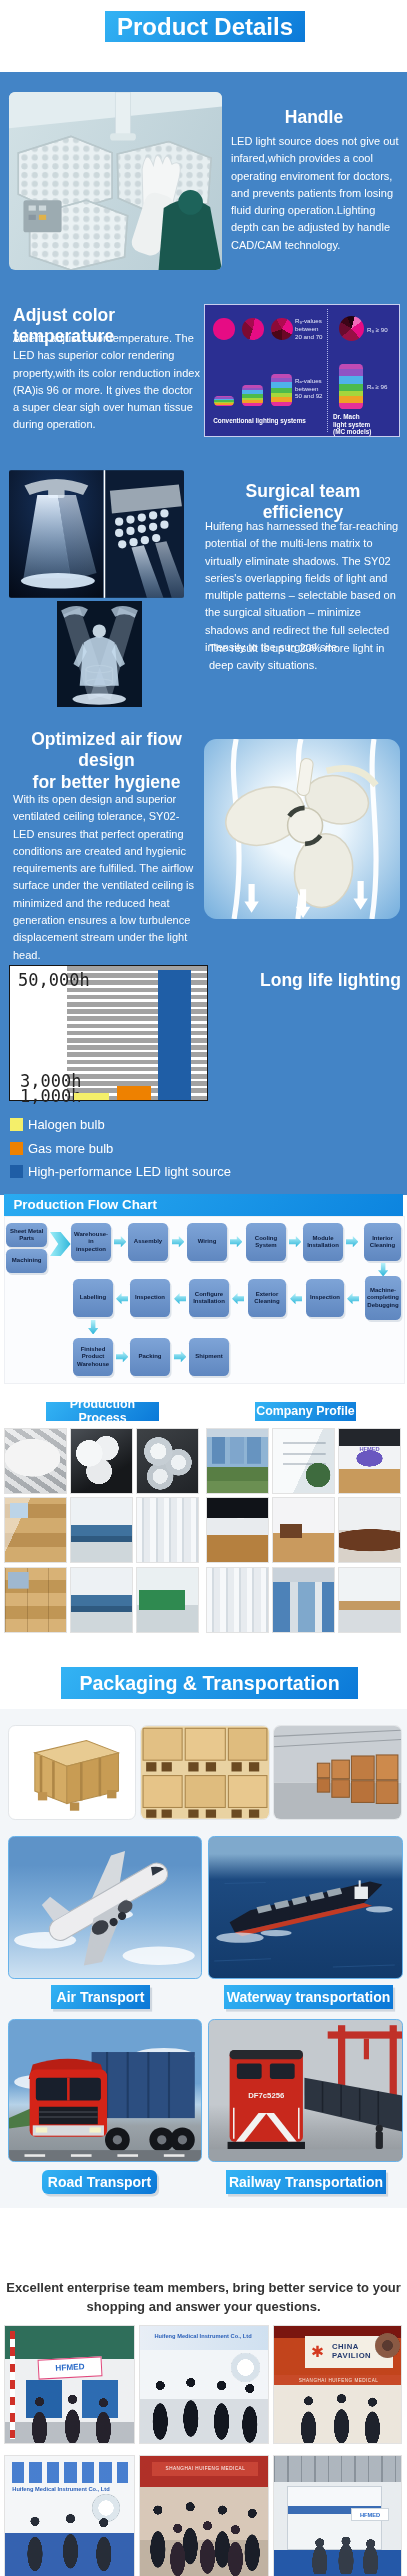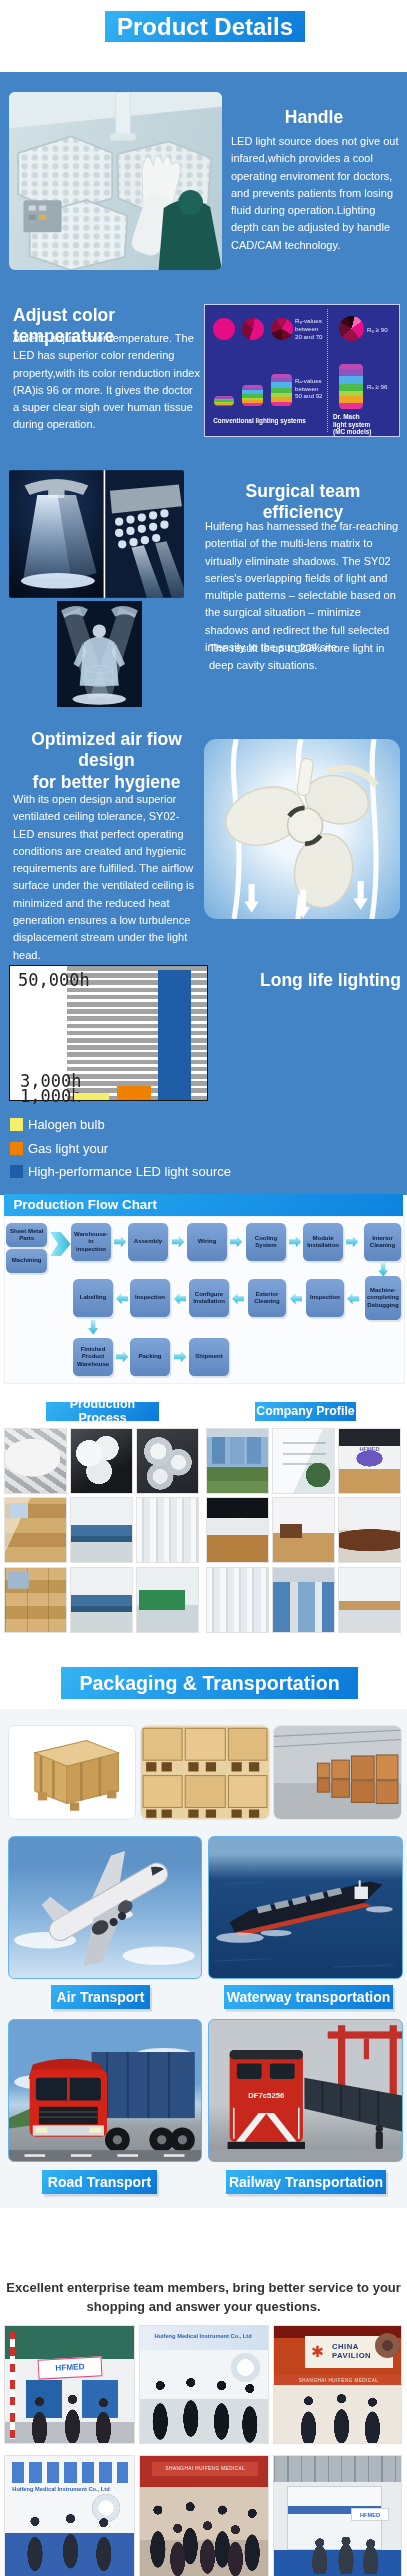--- a/index.html
+++ b/index.html
@@ -249,21 +249,21 @@
       <div class="a" style="left:107px;bottom:0;width:34px;height:14px;background:#ee8100;"></div>
       <div class="a" style="left:148px;bottom:0;width:33px;height:130px;background:#1f5ea6;"></div>
     </div>
     <div class="a sec-title ctr" style="left:216px;top:897px;width:185px;height:23px;justify-content:flex-end;">
       <span>Long life lighting</span>
     </div>
 
     <div class="a" style="left:10.3px;top:1046px;width:12.4px;height:13.4px;background:#f4ef6a;"></div>
     <div class="a legend-label" style="left:28px;top:1045px;">Halogen bulb</div>
     <div class="a" style="left:10.3px;top:1070px;width:12.4px;height:13.4px;background:#ee8100;"></div>
-    <div class="a legend-label" style="left:28px;top:1069px;">Gas light your</div>
+    <div class="a legend-label" style="left:28px;top:1069px;">Gas more bulb</div>
     <div class="a" style="left:10.3px;top:1093px;width:12.4px;height:13.4px;background:#1f5ea6;"></div>
     <div class="a legend-label" style="left:28px;top:1092px;">High-performance LED light source</div>
   </div>
 
   <div class="a flowbar" style="left:4.1px;top:1194px;width:399px;height:21.6px;">
     <span>Production Flow Chart</span>
   </div>
   <div class="a flowpanel" style="left:4.1px;top:1216px;width:399px;height:166px;"></div>
 
   <div class="a node" style="left:6.2px;top:1223px;width:41px;height:24px;">Sheet Metal
@@ -527,21 +527,21 @@
       <g stroke="#f2f2f2" stroke-width="3" fill="none">
           <line x1="48" y1="170" x2="48" y2="230"></line>
           <line x1="174" y1="170" x2="174" y2="230"></line>
         </g>
       <rect x="36" y="236" width="150" height="14" fill="#1a1d22"></rect>
       <circle cx="330" cy="210" r="7" fill="#23262b"></circle>
         <rect x="323" y="216" width="14" height="34" rx="4" fill="#23262b"></rect>
       <rect x="0" y="250" width="374" height="23" fill="#9aa0a6"></rect>
     </svg>
   </div>
-  <div class="a tlabel ctr" style="left:42px;top:2170px;width:115px;height:24px;">
+  <div class="a tlabel ctr" style="left:42px;top:2170px;width:115px;height:24px;border-radius:6px;">
     <span>Road Transport</span>
   </div>
   <div class="a tlabel ctr" style="left:226px;top:2170px;width:160px;height:24px;">
     <span>Railway Transportation</span>
   </div>
 
   <div class="a exh-text pre" style="left:2.6px;top:2279px;width:402px;">Excellent enterprise team members, bring better service to your
 shopping and answer your questions.</div>
 
   <div class="a ph" style="left:4.1px;top:2325px;width:131px;height:119px;background:linear-gradient(180deg,#2f6e5a 0 28%,#eef0f2 28% 82%,#b9bec4 82%);">

